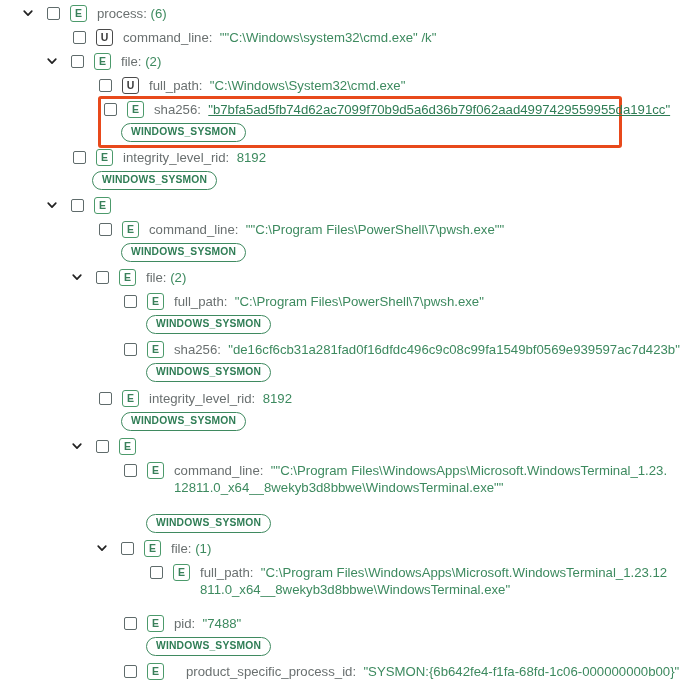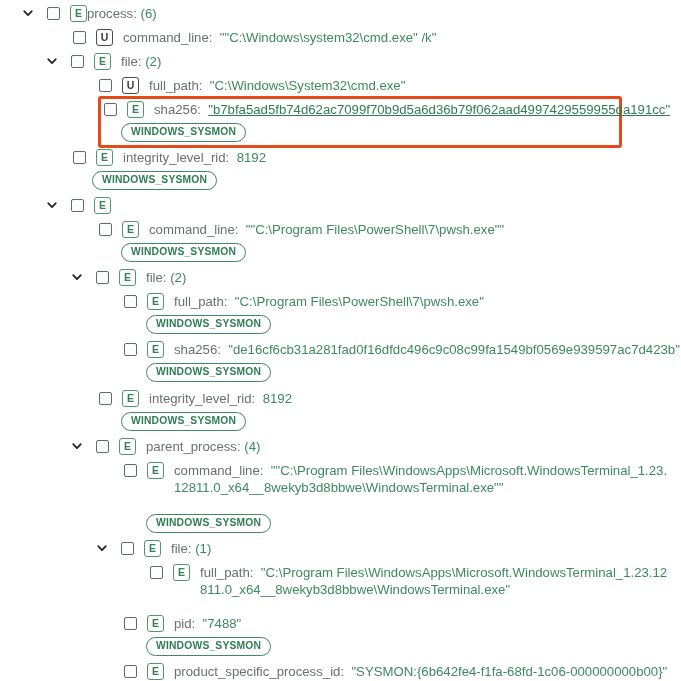--- a/index.html
+++ b/index.html
@@ -111,21 +111,21 @@
 <div id="root">
 
   <div class="row" style="left:20px; top:5px;">
     <div class="chev">
       <svg width="12" height="12" viewBox="0 0 12 12">
           <path d="M2.2 4.2 L6 8.2 L9.8 4.2" fill="none" stroke="#222" stroke-width="1.7" stroke-linecap="round" stroke-linejoin="round"></path>
         </svg>
     </div>
     <div class="cb" style="margin-left:11px;"></div>
     <div class="badge e" style="margin-left:10px;">E</div>
-    <div class="txt nowrap" style="margin-left:0;"><span class="key">process:</span> <span class="count">(6)</span></div>
+    <div class="txt nowrap" style="margin-left:10px;"><span class="key">process:</span> <span class="count">(6)</span></div>
   </div>
 
   <div class="row" style="left:73px; top:29px;">
     <div class="cb"></div>
     <div class="badge u" style="margin-left:10px;">U</div>
     <div class="txt nowrap" style="margin-left:10px;"><span class="key">command_line:</span>&nbsp; <span class="val">""C:\Windows\system32\cmd.exe" /k"</span></div>
   </div>
 
   <div class="row" style="left:44px; top:53px;">
     <div class="chev">
@@ -210,21 +210,20 @@
   <div class="pill" style="left:121px; top:412px;">WINDOWS_SYSMON</div>
 
   <div class="row" style="left:69px; top:438px;">
     <div class="chev">
       <svg width="12" height="12" viewBox="0 0 12 12">
           <path d="M2.2 4.2 L6 8.2 L9.8 4.2" fill="none" stroke="#222" stroke-width="1.7" stroke-linecap="round" stroke-linejoin="round"></path>
         </svg>
     </div>
     <div class="cb" style="margin-left:11px;"></div>
     <div class="badge e" style="margin-left:10px;">E</div>
-    <div class="txt nowrap" style="margin-left:10px;"><span class="key">parent_process:</span> <span class="count">(4)</span></div>
   </div>
 
   <div class="row" style="left:124px; top:462px; width:545px;">
     <div class="cb"></div>
     <div class="badge e" style="margin-left:10px;">E</div>
     <div class="txt" style="margin-left:10px; width:500px; word-break:break-all;"><span class="key">command_line:</span>&nbsp; <span class="val">""C:\Program Files\WindowsApps\Microsoft.WindowsTerminal_1.23.12811.0_x64__8wekyb3d8bbwe\WindowsTerminal.exe""</span></div>
   </div>
   <div class="pill" style="left:146px; top:514px;">WINDOWS_SYSMON</div>
 
   <div class="row" style="left:94px; top:540px;">
@@ -247,16 +246,16 @@
   <div class="row" style="left:124px; top:615px;">
     <div class="cb"></div>
     <div class="badge e" style="margin-left:10px;">E</div>
     <div class="txt nowrap" style="margin-left:10px;"><span class="key">pid:</span>&nbsp; <span class="val">"7488"</span></div>
   </div>
   <div class="pill" style="left:146px; top:637px;">WINDOWS_SYSMON</div>
 
   <div class="row" style="left:124px; top:663px;">
     <div class="cb"></div>
     <div class="badge e" style="margin-left:10px;">E</div>
-    <div class="txt nowrap" style="margin-left:10px;"><span class="key">product_specific_process_id:</span>&nbsp; <span class="val">"SYSMON:{6b642fe4-f1fa-68fd-1c06-000000000b00}"</span></div>
+    <div class="txt nowrap" style="margin-left:22px;"><span class="key">product_specific_process_id:</span>&nbsp; <span class="val">"SYSMON:{6b642fe4-f1fa-68fd-1c06-000000000b00}"</span></div>
   </div>
 
 </div>
 
 </body></html>

